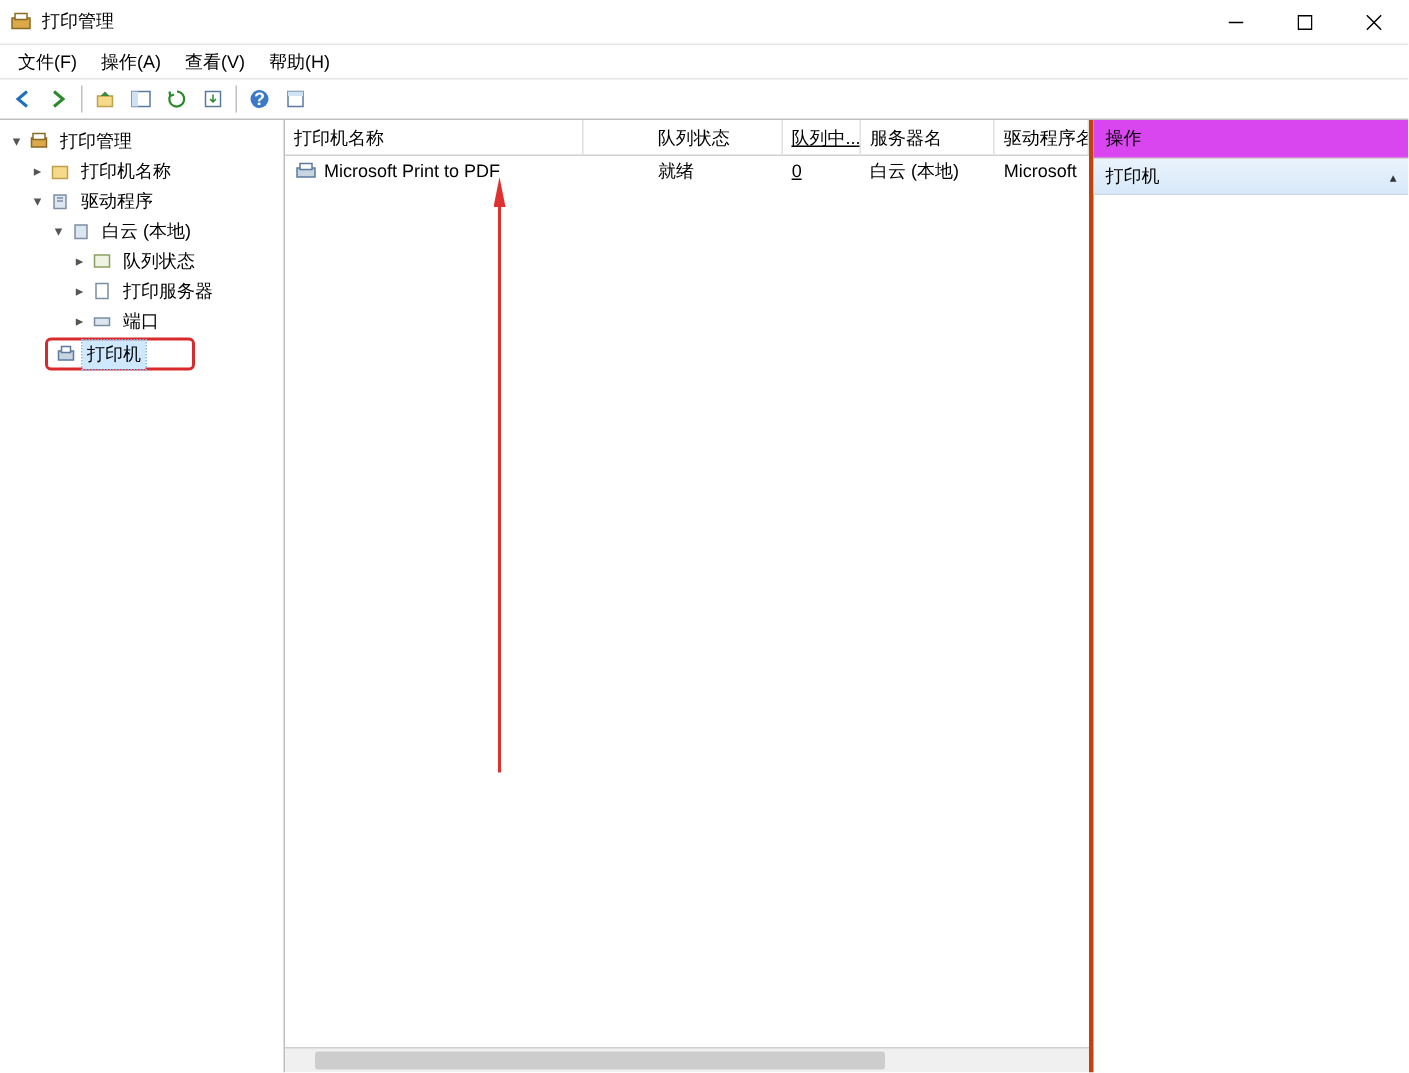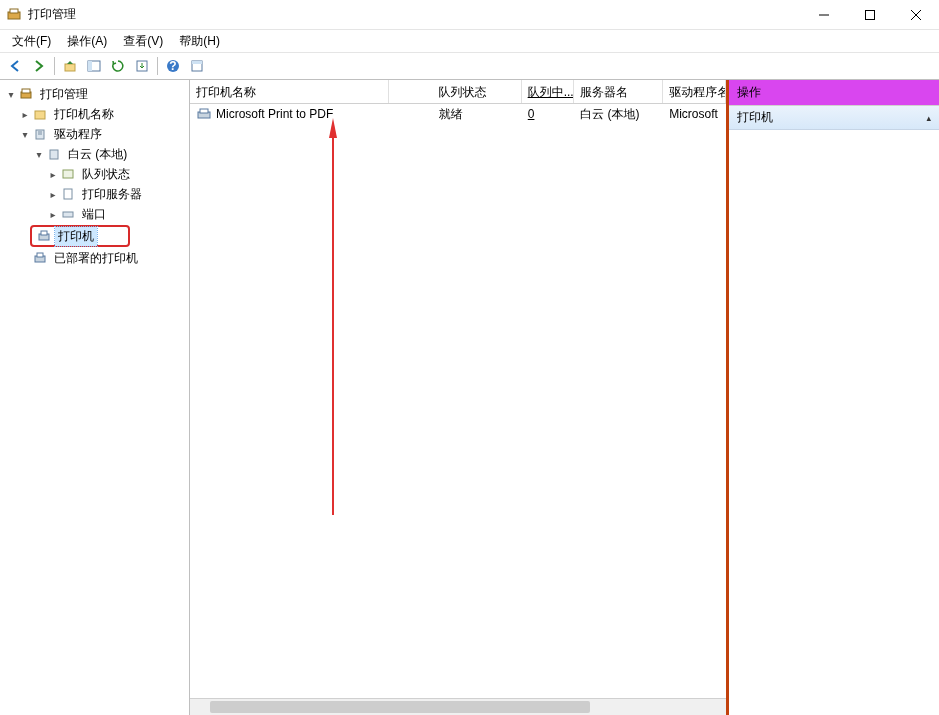--- a/index.html
+++ b/index.html
@@ -237,32 +237,20 @@
     </div>
     <div class="node ind4 selected highlight-box" style="padding-left:4px;">
       <span class="nicon">
           <svg width="14" height="14">
             <rect x="2" y="5" width="10" height="6" fill="#c8d4df" stroke="#5a7aa0"></rect>
             <rect x="4" y="2" width="6" height="4" fill="#fff" stroke="#5a7aa0"></rect>
           </svg>
         </span>
       <span class="label-wrap">
           <span>打印机</span>
-        </span>
-    </div>
-    <div class="node ind2">
-      <span class="twisty none">•</span>
-      <span class="nicon">
-          <svg width="14" height="14">
-            <rect x="2" y="5" width="10" height="6" fill="#c8d4df" stroke="#5a7aa0"></rect>
-            <rect x="4" y="2" width="6" height="4" fill="#fff" stroke="#5a7aa0"></rect>
-          </svg>
-        </span>
-      <span class="label-wrap">
-          <span>已部署的打印机</span>
         </span>
     </div>
   </div>
 
   <div class="pane list-pane">
     <div class="list-header">
       <div class="col c0">打印机名称</div>
       <div class="col c1">队列状态</div>
       <div class="col c2">队列中...</div>
       <div class="col c3">服务器名</div>

